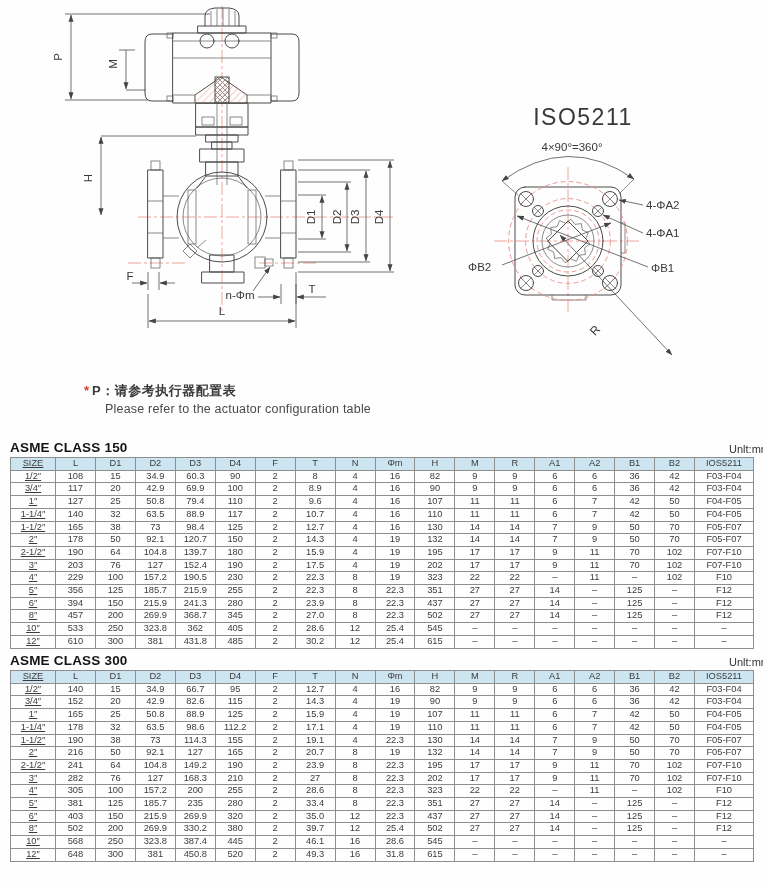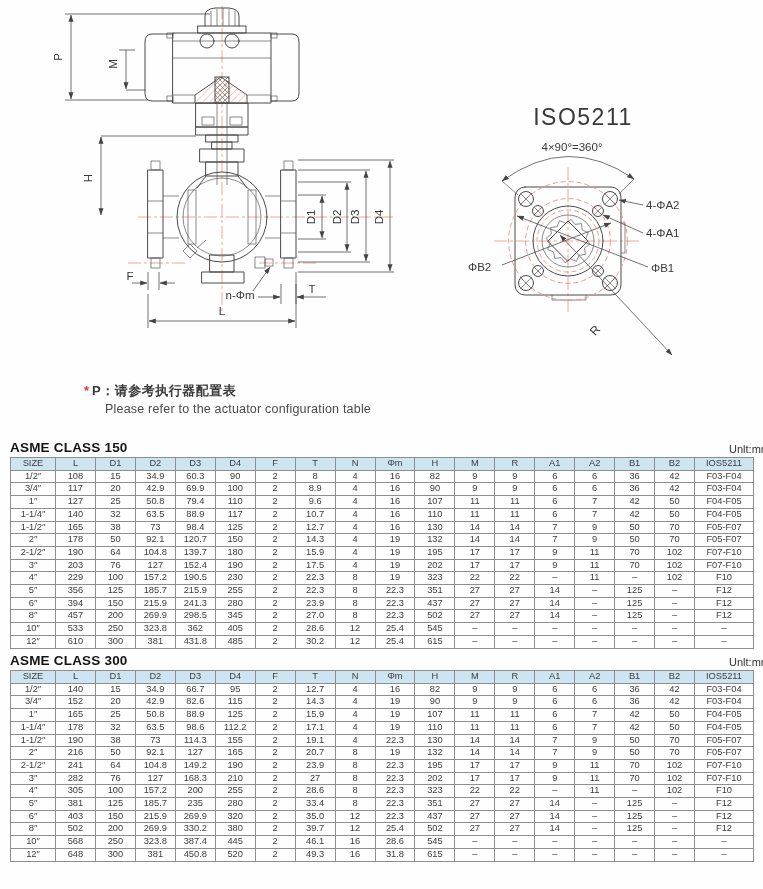--- a/index.html
+++ b/index.html
@@ -22,21 +22,21 @@
   .note .en{padding-left:21px;font-size:12.5px;color:#4a4a4a;font-weight:400;letter-spacing:.2px;text-align:center;}
 
   .tblwrap{position:absolute;left:10px;width:760px;}
   .tbl-head{display:flex;justify-content:space-between;align-items:flex-end;height:16px;margin-bottom:2px;}
   .tbl-title{font-weight:bold;font-size:13.5px;color:#141414;letter-spacing:.2px;}
   .unit{font-size:11px;color:#333;}
   table{width:744px;border-collapse:collapse;table-layout:fixed;}
   th,td{border:1px solid #8e8e8e;text-align:center;font-size:9.3px;font-weight:400;
         height:11.7px;line-height:11.7px;padding:0 1px;white-space:nowrap;overflow:hidden;color:#3c3c3c;}
   th{background:#cde4f1;}
-  th:first-child,td:first-child{width:42px;}
+  th:first-child,td:first-child{width:42px;text-decoration:underline;}
   th:last-child,td:last-child{width:56px;}
 </style>
 </head>
 <body>
 
 <div class="page">
 
   <svg style="left:0;top:0" width="460" height="340" viewBox="0 0 460 340">
     <defs>
       <marker id="ar" viewBox="0 0 10 7" refX="9.5" refY="3.5" markerWidth="9" markerHeight="6.3" orient="auto-start-reverse">
@@ -479,21 +479,21 @@
             <td>–</td>
             <td>125</td>
             <td>–</td>
             <td>F12</td>
           </tr>
           <tr>
             <td>8″</td>
             <td>457</td>
             <td>200</td>
             <td>269.9</td>
-            <td>298.5</td>
+            <td>368.7</td>
             <td>345</td>
             <td>2</td>
             <td>27.0</td>
             <td>8</td>
             <td>22.3</td>
             <td>502</td>
             <td>27</td>
             <td>27</td>
             <td>14</td>
             <td>–</td>

